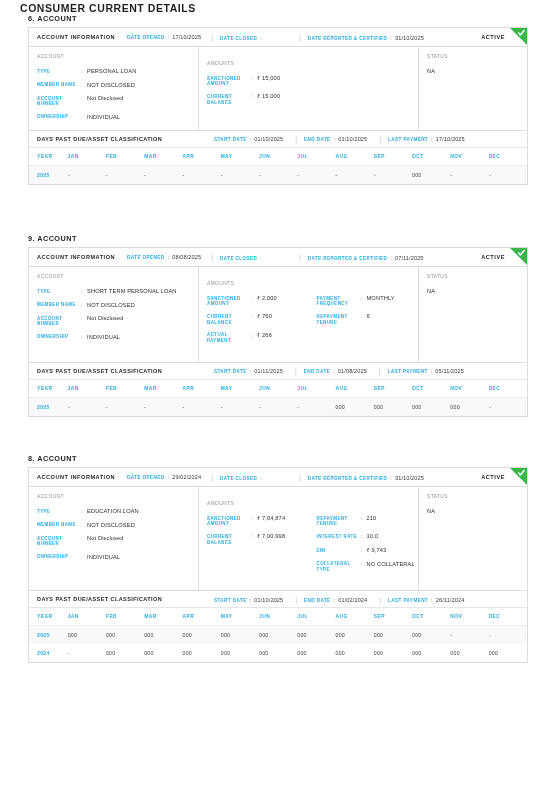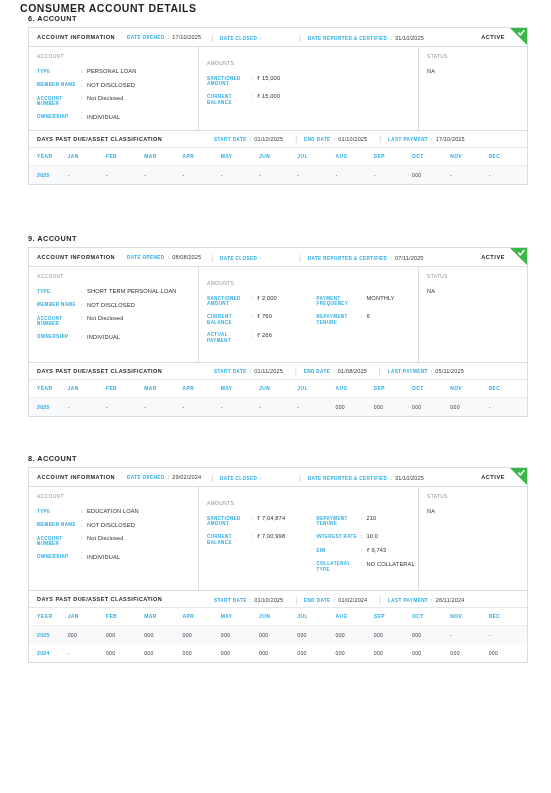--- a/index.html
+++ b/index.html
@@ -215,21 +215,21 @@
   table.dpd-table tr.alt td { background: #f7f9fb; }
   .c-year { width: 36px; padding-left: 8px !important; }
   .c-mon  { width: 35.6px; }
   .dash { color: #9aa0a6; }
 </style>
 </head>
 <body>
 
 <div id="page">
 
-  <div class="page-title">CONSUMER ACCOUNT DETAILS</div>
+  <div class="page-title">CONSUMER CURRENT DETAILS</div>
 
   <div id="sections-host">
       <div class="section" style="top: 14px;">
         <div class="section-title">6. ACCOUNT</div>
         <div class="card">
           <div class="info-head">
             <span class="ih-title">ACCOUNT INFORMATION</span>
             <span style="width: 12px;"></span>
             <span class="ih-field">
               <span class="ih-lab">DATE OPENED</span>

